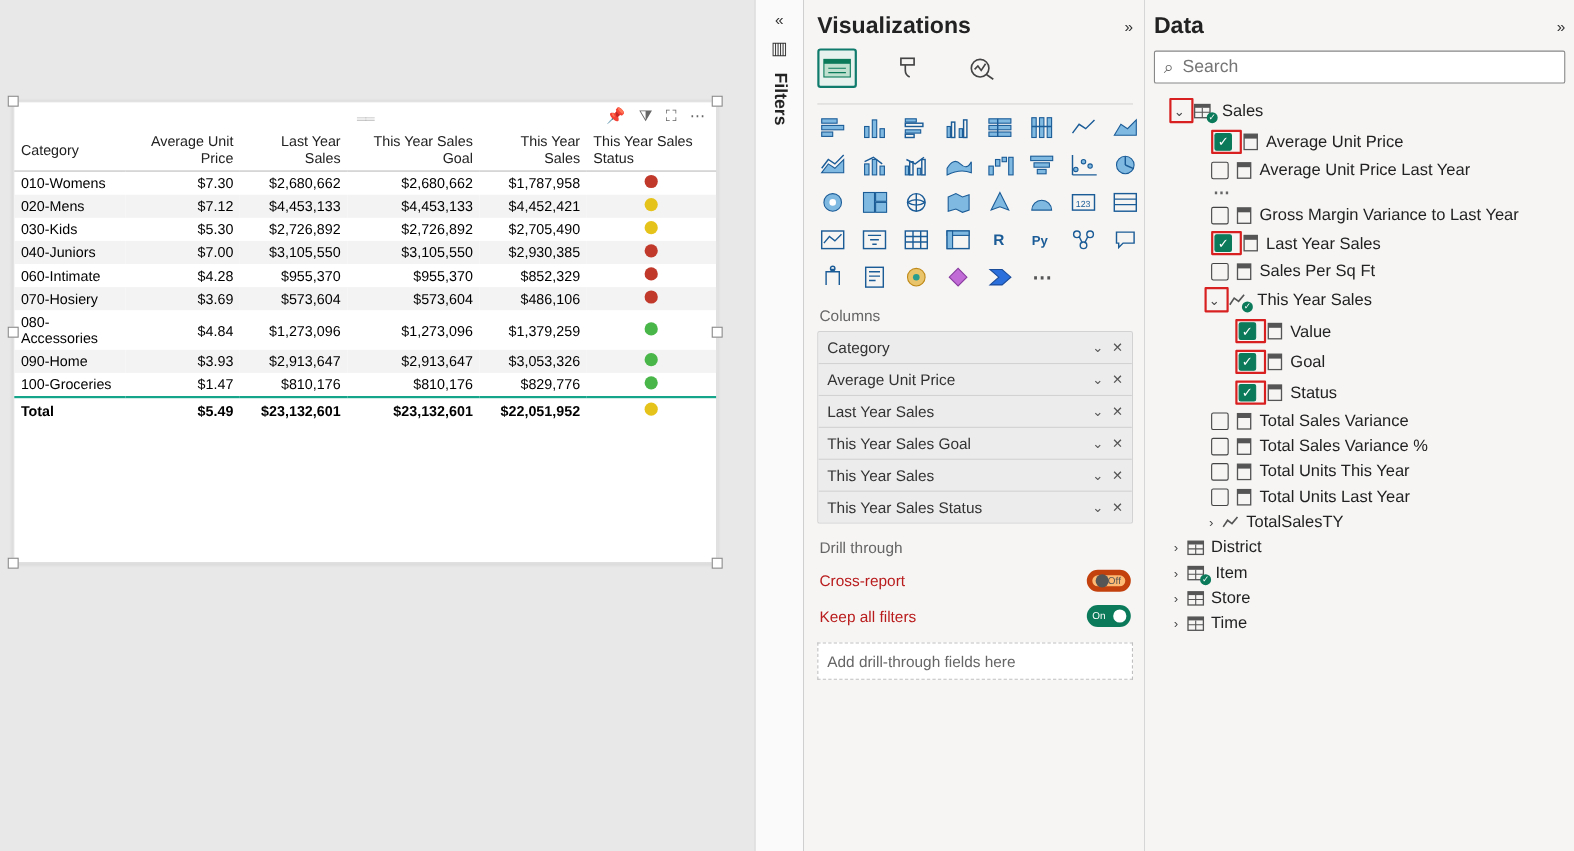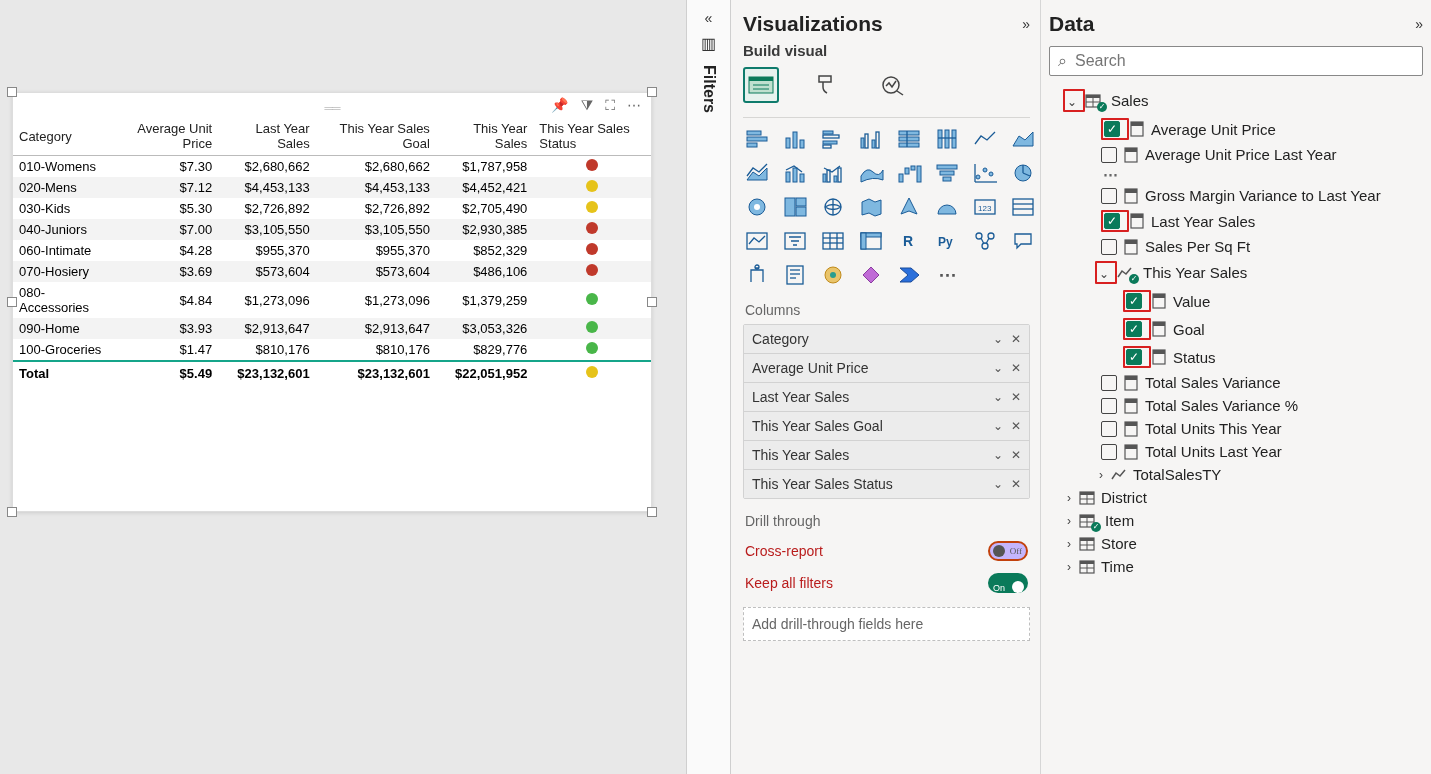--- a/index.html
+++ b/index.html
@@ -42,24 +42,24 @@
 #columns{border:1px solid #d2d2d2;border-radius:2px;overflow:hidden;}
 .well{background:#ececec;border-top:1px solid #d2d2d2;display:flex;align-items:center;padding:6px 8px;}
 .well:first-child{border-top:none;}
 .well-name{flex:1;font-size:14px;color:#333;}
 .well .chev,.well .x{font-size:12px;color:#555;cursor:pointer;margin-left:8px;}
 
 
 .drill-row{display:flex;align-items:center;justify-content:space-between;padding:6px 2px;}
 .drill-lbl{font-size:14px;color:#b91c1c;}
 .toggle{width:40px;height:20px;border-radius:10px;position:relative;cursor:pointer;display:flex;align-items:center;}
-.toggle.off{border:2px solid #c2410c;background:#c4b5fd;font-family:Liberation Serif, serif;}
+.toggle.off{border:5px solid #c2410c;background:#fdba74;}
 .toggle.off .knob{width:12px;height:12px;border-radius:50%;background:#555;margin-left:3px;}
 .toggle.off .tt{font-size:9px;color:#555;position:absolute;right:4px;}
-.toggle.on{background:#0a7a5a;align-items:flex-end;}
+.toggle.on{background:#0a7a5a;}
 .toggle.on .knob{width:12px;height:12px;border-radius:50%;background:#fff;margin-left:24px;}
 .toggle.on .tt{font-size:9px;color:#fff;position:absolute;left:5px;}
 .dropzone{margin-top:8px;border:1px dashed #bfbfbf;background:#fff;padding:8px;font-size:14px;color:#666;}
 
 
 #search{display:flex;align-items:center;border:1px solid #888;background:#fff;border-radius:2px;padding:4px 8px;margin-top:10px;}
 #search .mag{color:#666;margin-right:6px;}
 #search input{border:0;outline:0;font-size:16px;flex:1;background:transparent;}
 .tree{margin-top:10px;font-size:15px;color:#222;}
 .tree .row{display:flex;align-items:center;padding:3px 0;position:relative;}
@@ -219,21 +219,20 @@
     <span class="dbl-arrow">«</span>
     <span class="glyph">▥</span>
     <span class="vlabel">Filters</span>
   </div>
 
   <div id="viz-pane">
     <div class="pane-hdr">
       <span class="pane-title">Visualizations</span>
       <span class="exp-arrow">»</span>
     </div>
-    <div class="subhdr">Build visual</div>
     <div class="build-row">
       <div class="bt-ico selected">
             <svg width="28" height="24">
               <rect x="2" y="4" width="24" height="16" fill="#bfe0cf" stroke="#0a7a5a"></rect>
               <rect x="2" y="4" width="24" height="4" fill="#0a7a5a"></rect>
               <line x1="6" y1="12" x2="22" y2="12" stroke="#0a7a5a"></line>
               <line x1="6" y1="16" x2="22" y2="16" stroke="#0a7a5a"></line>
             </svg>
           </div>
       <div class="bt-ico">

